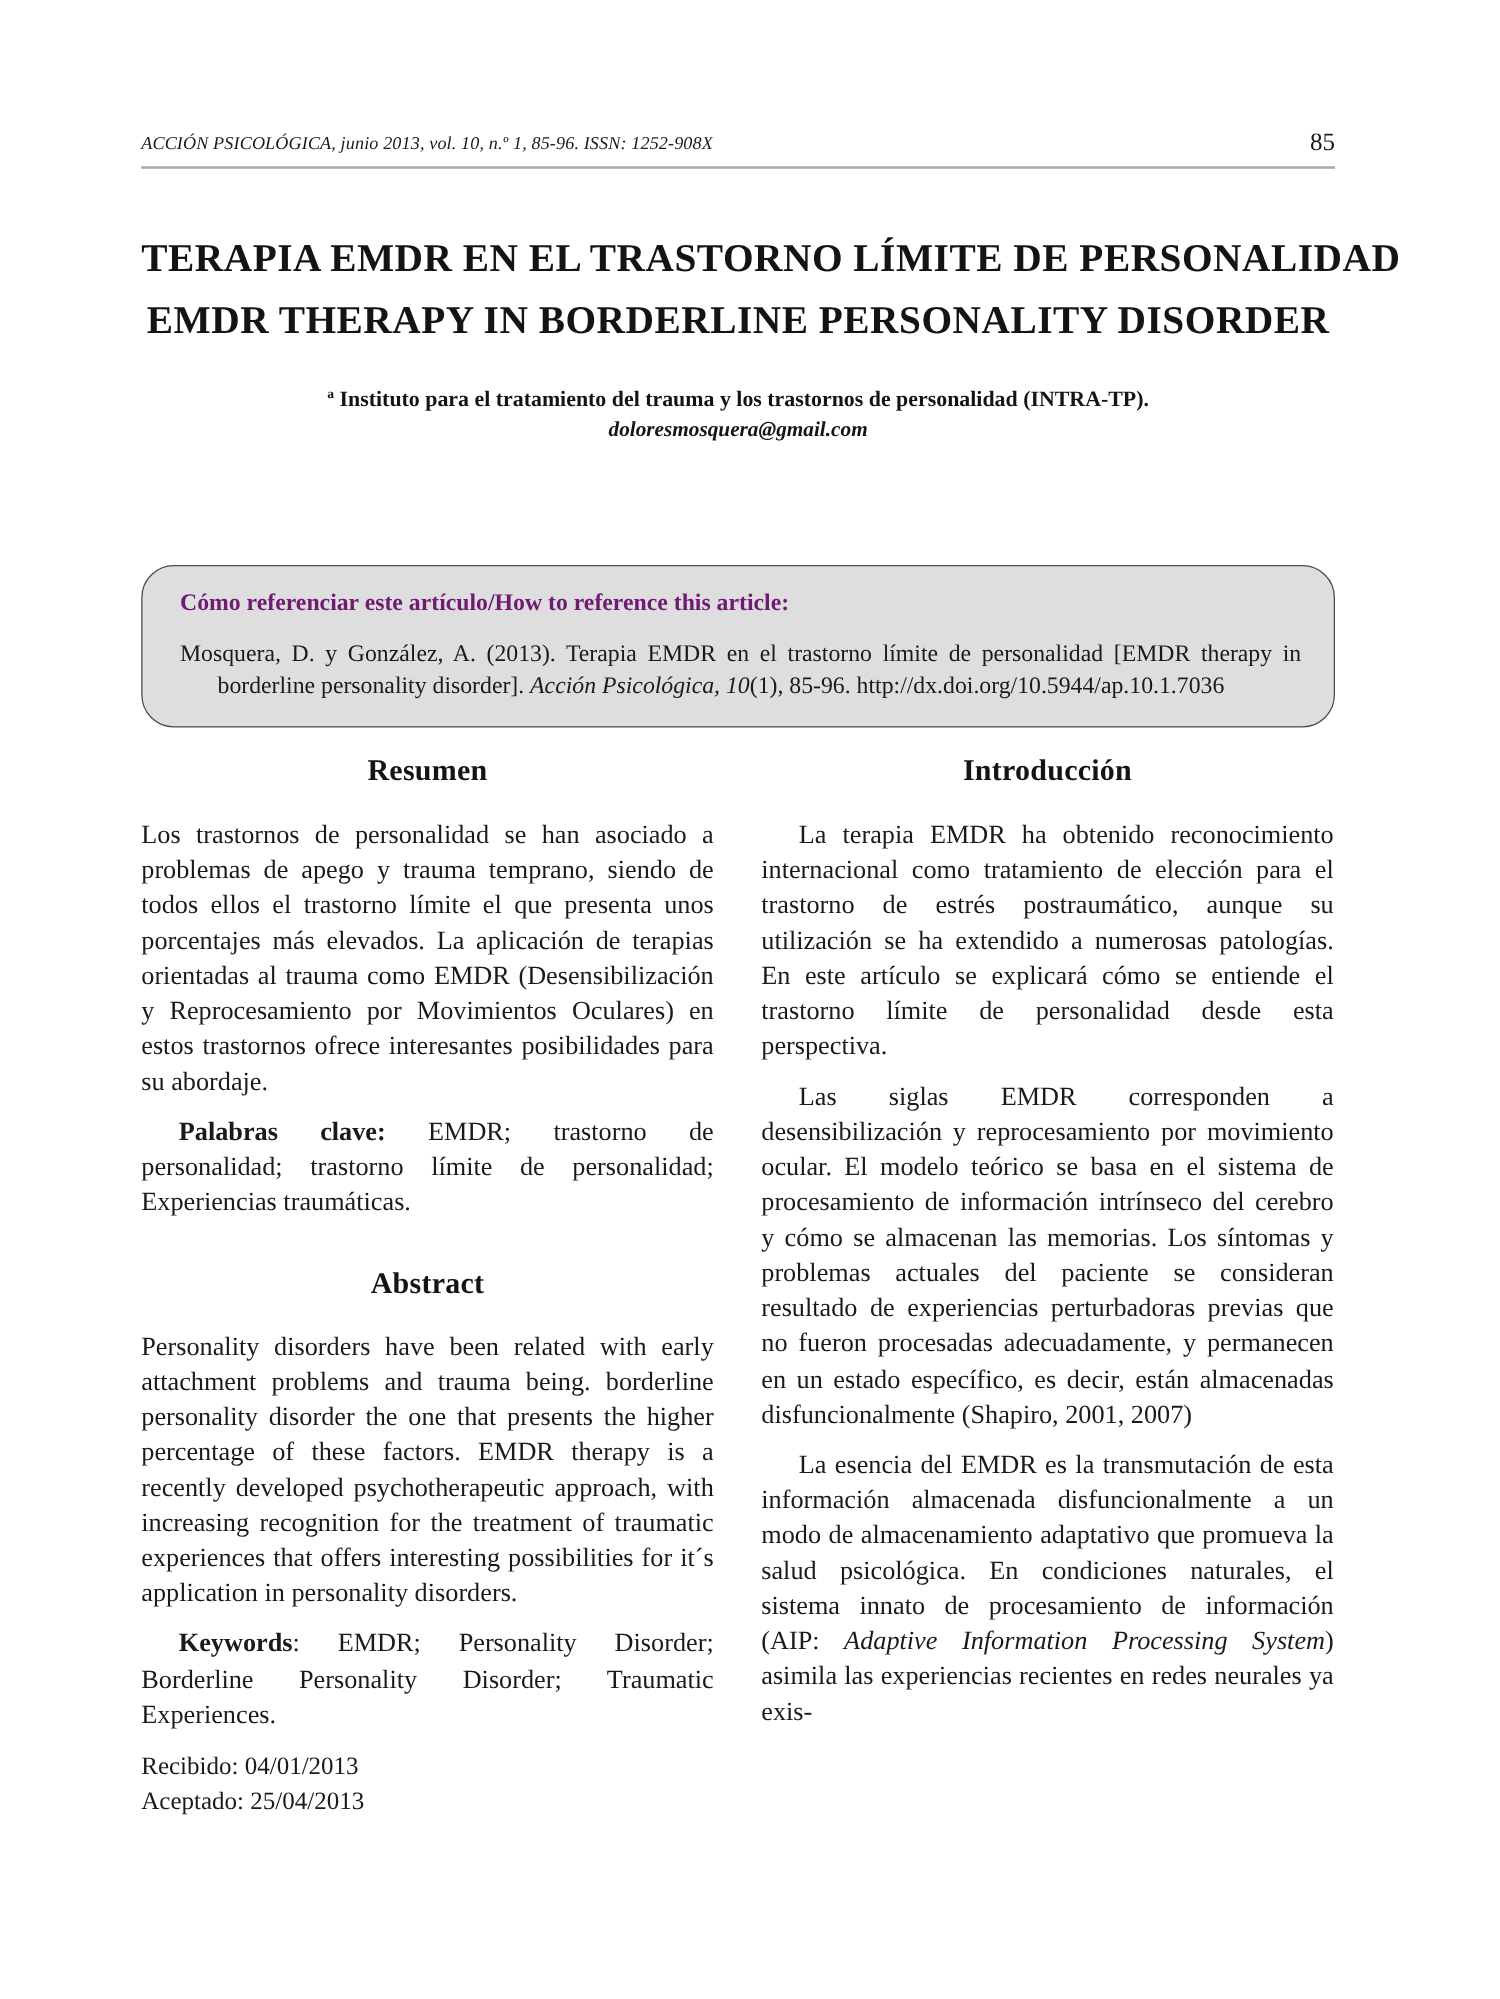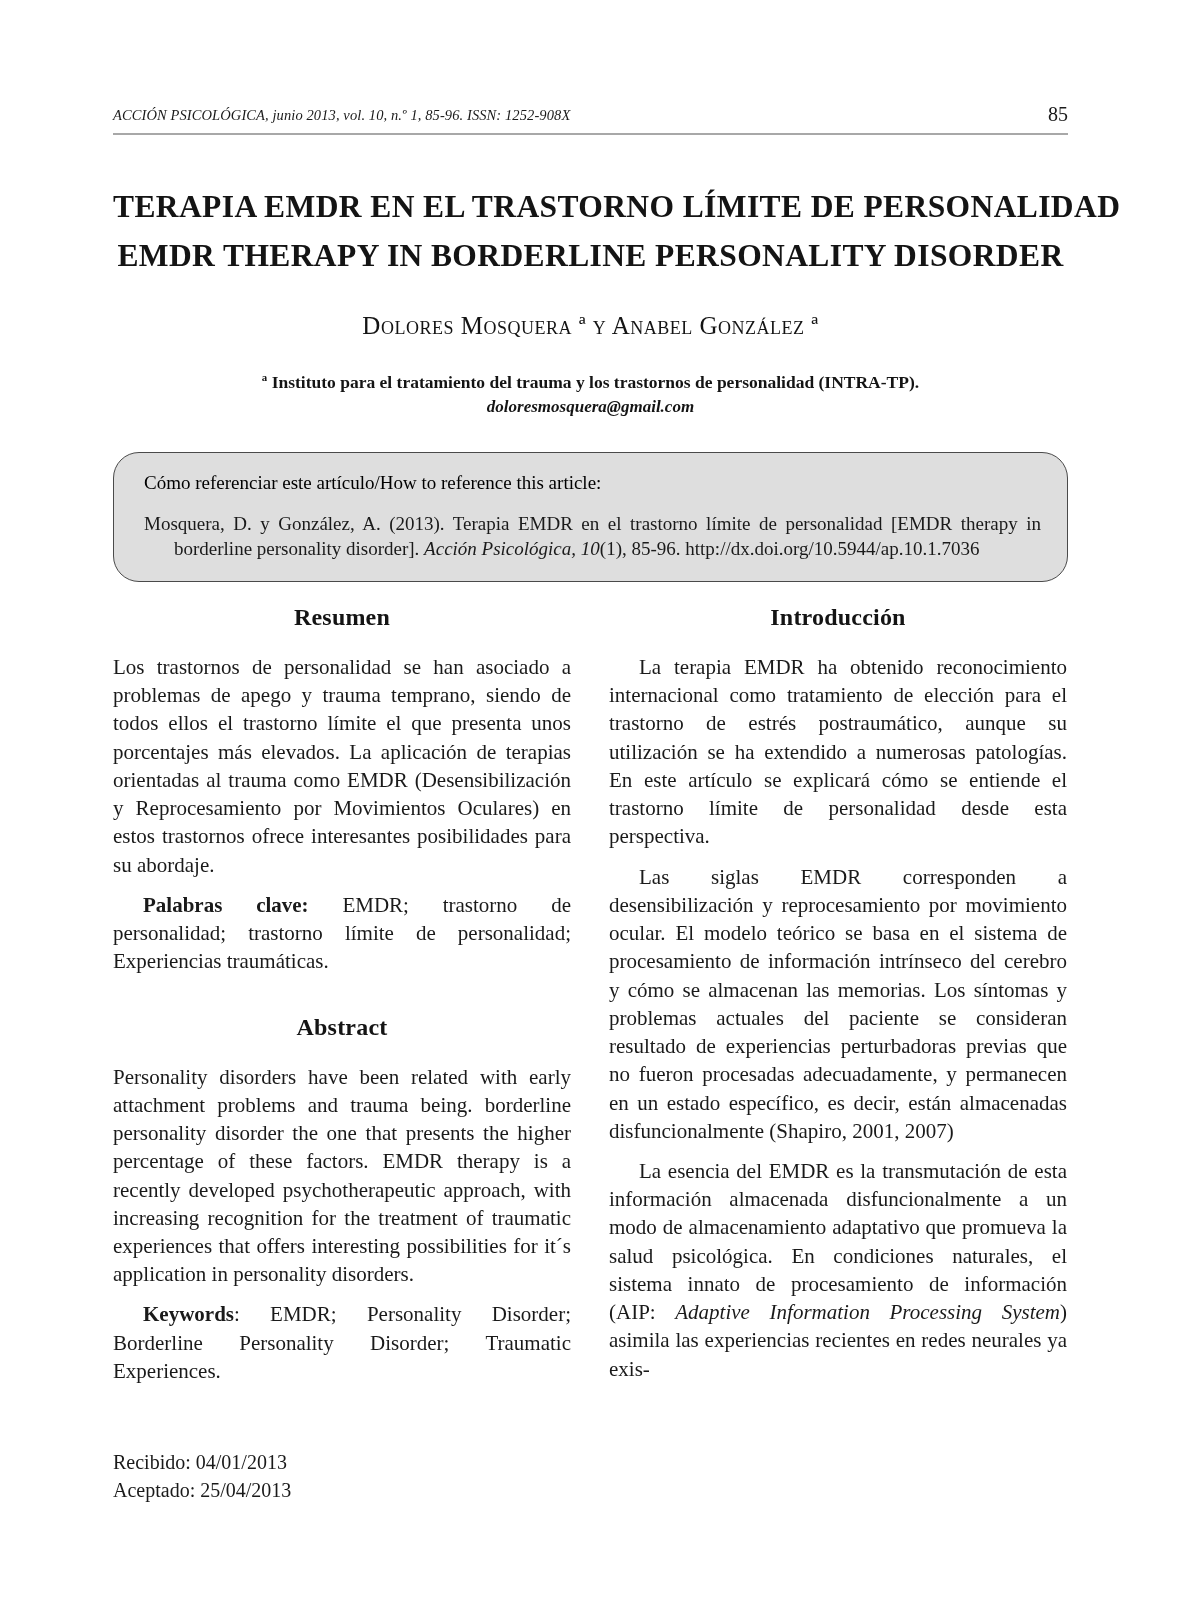--- a/index.html
+++ b/index.html
@@ -108,22 +108,23 @@
     width: 955px;
     box-sizing: border-box;
     background: #dedede;
     border: 1.6px solid #4a4a4a;
     border-radius: 26px;
     padding: 18px 26px 20px 24px;
   }
   .cite-line1 {
     font-size: 19px;
     line-height: 1.3;
-    color: #000000;
+    color: #701a75;
     padding-left: 6px;
+    font-weight: bold;
   }
   .cite-ref {
     margin-top: 15px;
     font-size: 19px;
     line-height: 1.33;
     color: #1a1a1a;
     text-indent: -30px;
     padding-left: 36px;
     text-align: justify;
   }
@@ -161,44 +162,41 @@
   }
   p.body + p.body { margin-top: 12px; }
   p.indent { text-indent: 30px; }
   p.body b { font-weight: bold; }
   p.body i { font-style: italic; }
 
   
   .dates {
     position: absolute;
     left: 113px;
-    top: 1448px;
+    top: 1399px;
     font-size: 20px;
     line-height: 1.42;
     color: #1a1a1a;
   }
 </style>
 </head>
 <body>
 
 <div class="page">
 
   <div class="runhead">
     <div class="runhead-left">ACCIÓN PSICOLÓGICA, junio 2013, vol. 10, n.º 1, 85-96. ISSN: 1252-908X</div>
     <div class="runhead-right">85</div>
   </div>
   <div class="runhead-rule"></div>
 
   <div class="title-block">
     <div class="title-es">TERAPIA EMDR EN EL TRASTORNO LÍMITE DE PERSONALIDAD</div>
     <div class="title-en">EMDR THERAPY IN BORDERLINE PERSONALITY DISORDER</div>
 
-    <div class="authors">
-      <span>Dolores Mosquera ª y Anabel González ª</span>
-    </div>
 
     <div class="affiliation">
       <sup>a</sup>
       <span>Instituto para el tratamiento del trauma y los trastornos de personalidad (INTRA-TP).</span>
     </div>
     <div class="email">doloresmosquera@gmail.com</div>
   </div>
 
   <div class="cite-box">
     <div class="cite-line1">Cómo referenciar este artículo/How to reference this article:</div>

